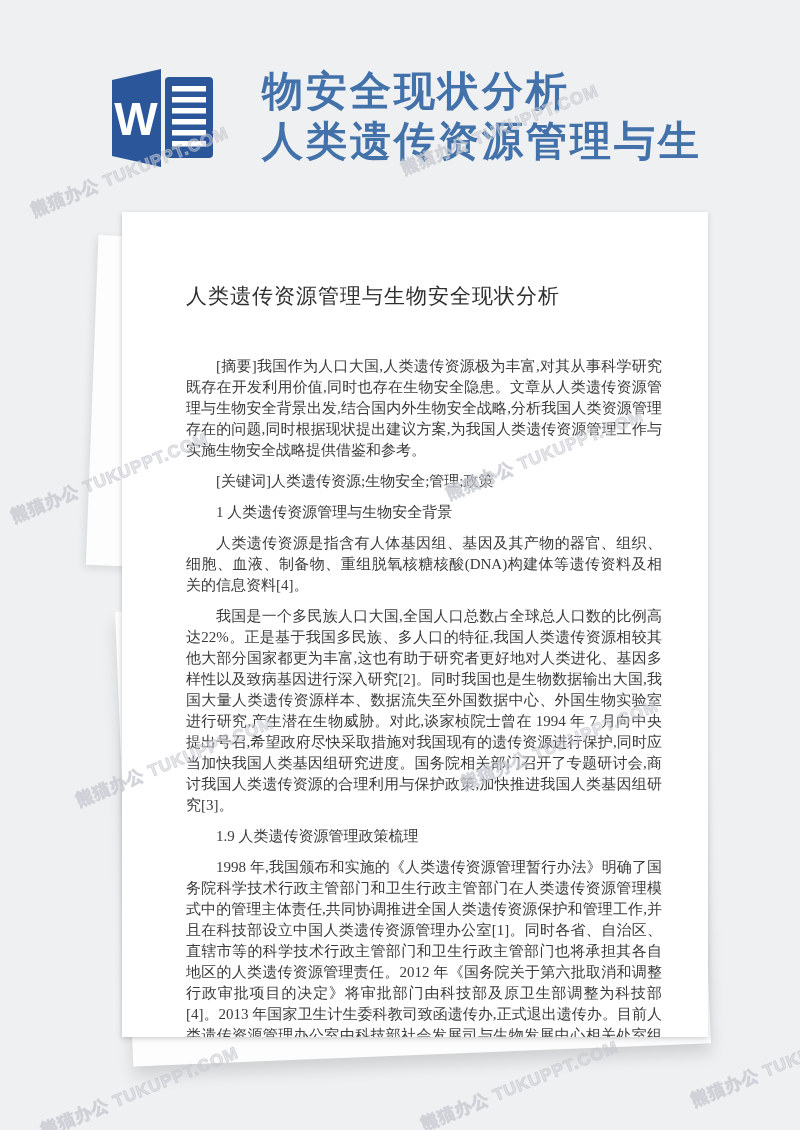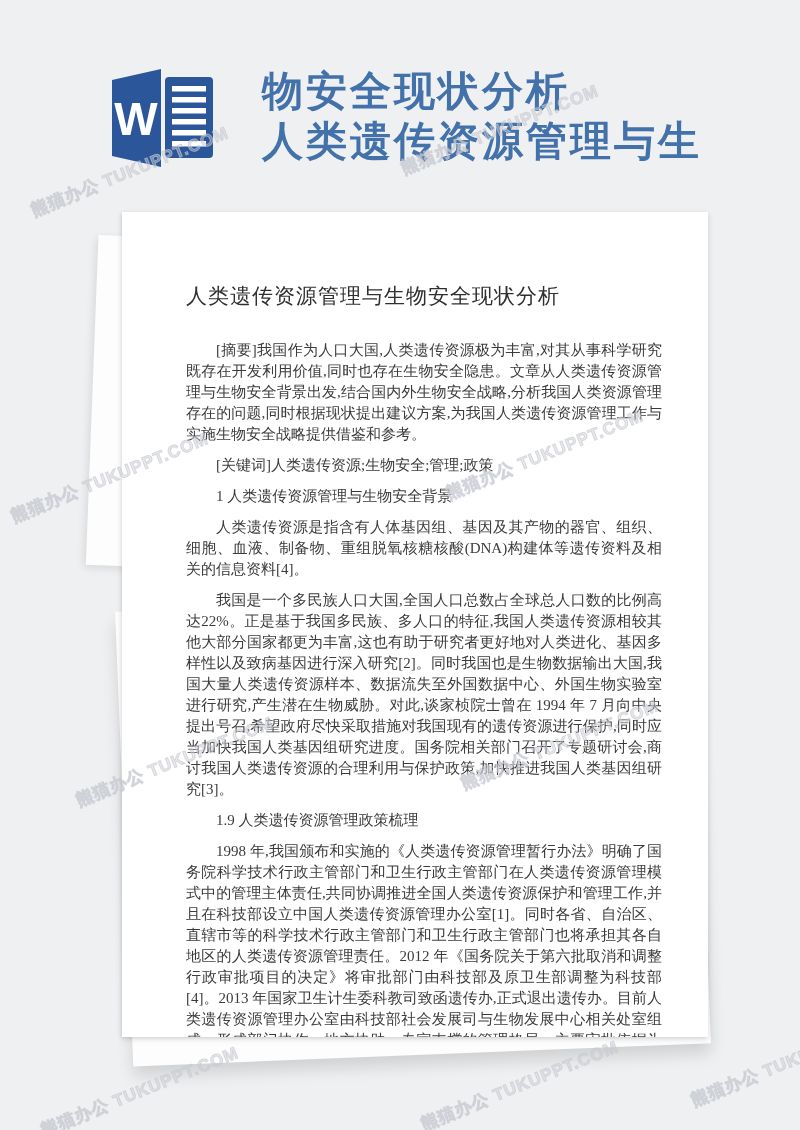--- a/index.html
+++ b/index.html
@@ -54,21 +54,21 @@
     z-index: 3;
     padding: 70px 46px 0 64px;
     overflow: hidden;
   }
   .doc-title {
     font-family: "Liberation Serif", "DejaVu Serif", serif;
     font-weight: 400;
     font-size: 21px;
     color: #2f2f2f;
     letter-spacing: 1px;
-    margin-bottom: 30px;
+    margin-bottom: 46px;
   }
   .para {
     font-family: "Liberation Serif", "DejaVu Serif", serif;
     font-size: 15px;
     line-height: 21px;
     color: #3b3b3b;
     text-align: justify;
     text-indent: 2em;
     margin-bottom: 10px;
   }

